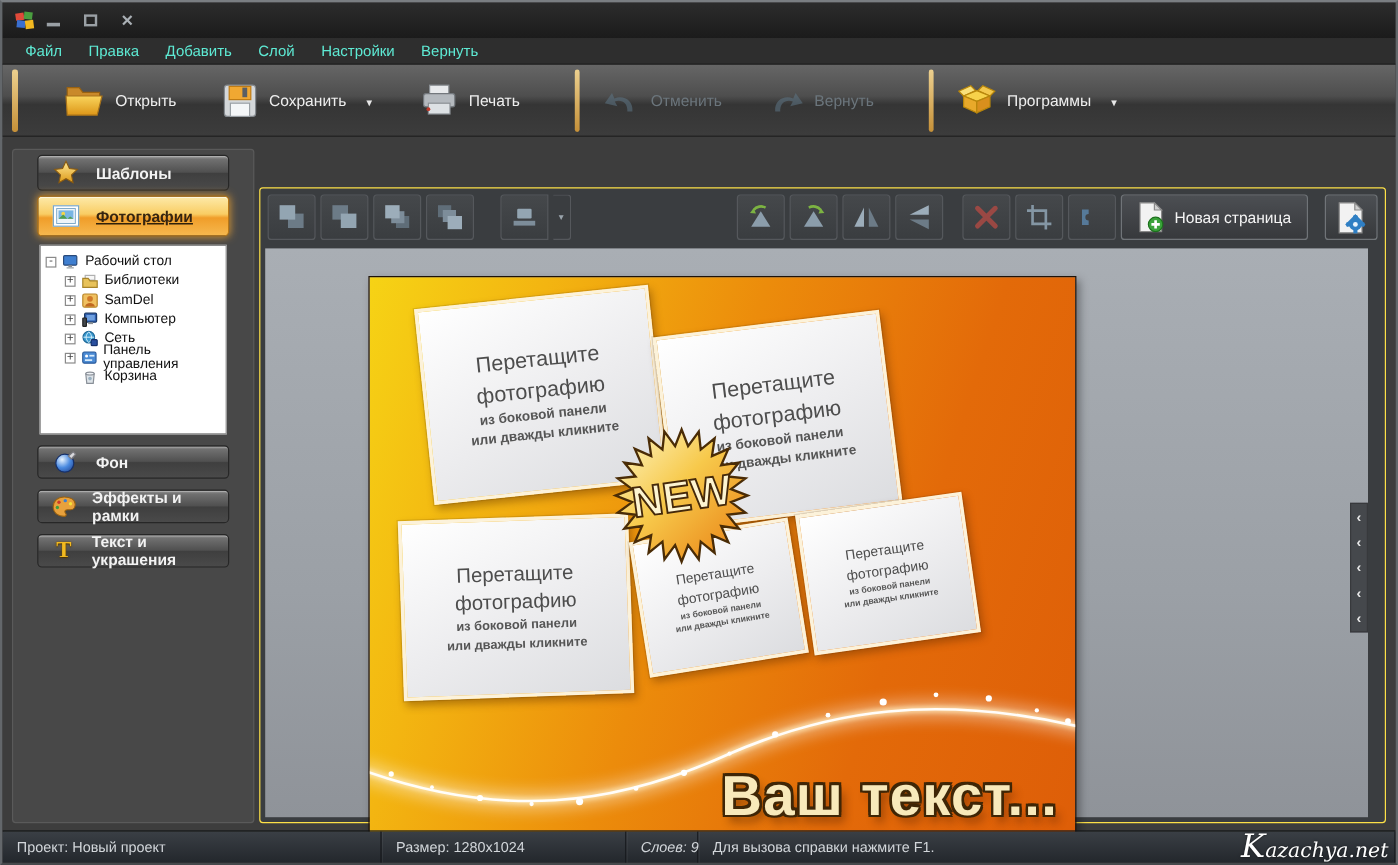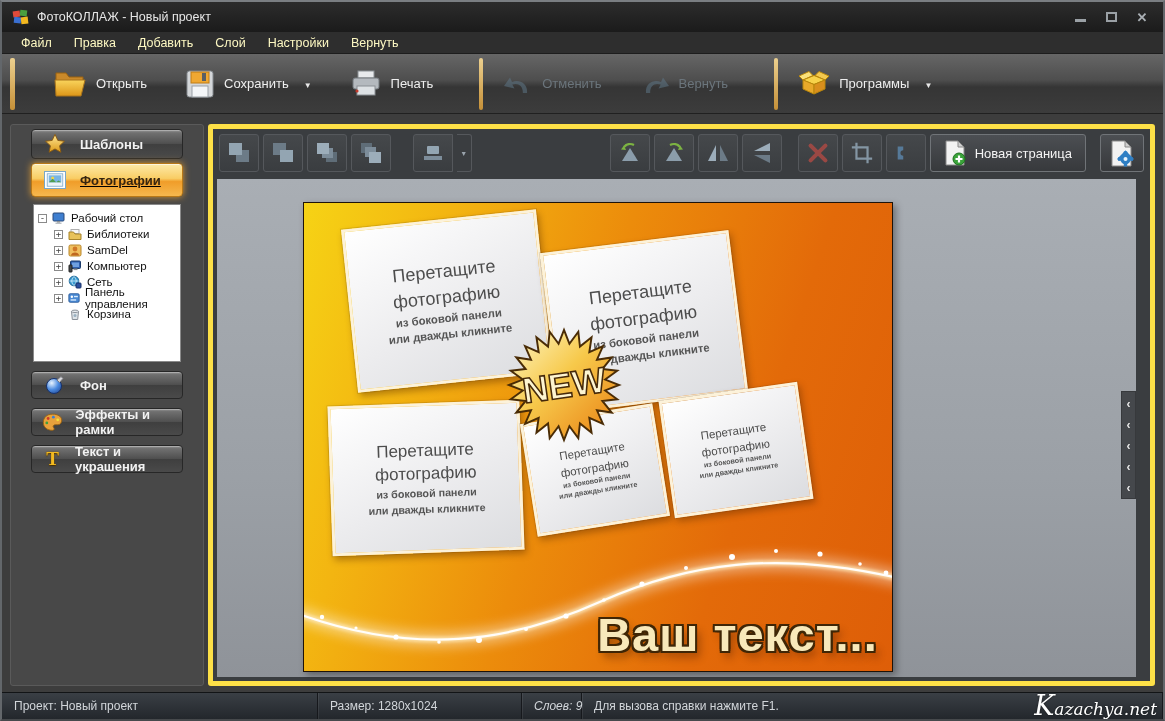--- a/index.html
+++ b/index.html
@@ -18,21 +18,21 @@
   .win-controls{ display:flex; align-items:center; gap:17px; padding-right:4px; }
   .win-btn{ display:flex; align-items:center; justify-content:center; width:14px; height:14px; cursor:default; }
   .glyph-min{ width:11px; height:3px; background:#9aa0a5; margin-top:6px; }
   .glyph-max{ width:11px; height:10px; border:2px solid #9aa0a5; }
   .glyph-close::before{ content:"✕"; color:#aab0b5; font-size:13px; font-weight:bold; }
   
   .menubar{
     height:22px; background:#2e2e2e; border-bottom:1px solid #1d1d1d;
     display:flex; align-items:center; padding-left:8px;
   }
-  .menu-item{ color:#fef9c3; font-size:12.5px; padding:3px 11px; cursor:default; }
+  .menu-item{ color:#5eead4; font-size:12.5px; padding:3px 11px; cursor:default; }
   
   .toolbar{
     height:60px; background:linear-gradient(#666 0%,#4e4e4e 44%,#353535 56%,#3c3c3c 100%);
     display:flex; align-items:center; padding-left:8px; border-bottom:1px solid #202020;
   }
   .accent-bar{ width:5px; height:52px; border-radius:2px; margin-right:32px;
     background:linear-gradient(#ecd08f,#c59038); }
   .tsep{ width:4px; height:52px; border-radius:2px; margin:0 14px;
     background:linear-gradient(#ecd08f,#c59038); }
   .tbtn{ display:flex; align-items:center; gap:9px; color:#eeeeee; font-size:13px;
@@ -74,21 +74,21 @@
   .expander:empty{ visibility:hidden; }
   .tree-ico{ display:block; }
   
   .hint-wrap{ flex:1; display:flex; align-items:center; justify-content:center; }
   .hint{ text-align:center; color:#fff; font-size:12.5px; font-weight:bold; line-height:1.55; }
   
   .bottom-tab{ margin:9px 0 0 0; height:28px; }
   .t-letter{ font-family:"Liberation Serif",serif; font-size:19px; font-weight:bold; color:#f3ba20;
     text-shadow:0 1px 1px #4a3000, 0 0 2px #7a5200; }
   
-  .canvas-panel{ flex:1; position:relative; background:#3a3d40; border:5px solid #fde047; border-radius:3px; }
+  .canvas-panel{ flex:1; position:relative; background:#3a3d40; border:1px solid #fde047; border-radius:3px;margin-top:32px; }
   .cv-toolbar{ height:48px; display:flex; align-items:center; padding:0 6px; gap:4px; }
   .cbtn{ width:40px; height:38px; border:1px solid #55585c; border-radius:3px; flex:0 0 auto;
     background:linear-gradient(#45484b,#3a3d40); display:flex; align-items:center; justify-content:center; cursor:default; }
   .cbtn-dd{ width:15px; height:38px; border:1px solid #55585c; border-left:none; border-radius:0 3px 3px 0;
     display:flex; align-items:center; justify-content:center; }
   .cbtn-dd::before{ content:"▼"; font-size:7px; color:#9aa4ac; }
   .gap-s{ width:8px; } .gap-m{ width:14px; } .gap-l{ width:130px; }
   .npbtn{ height:38px; margin-left:auto; border:1px solid #707478; border-radius:3px;
     background:linear-gradient(#4c4f53,#37393c); display:flex; align-items:center; gap:9px;
     padding:0 13px; color:#f4f4f4; font-size:13px; cursor:default; white-space:nowrap; }
@@ -138,21 +138,20 @@
 
 <div class="window">
 
   <div class="titlebar">
     <svg width="17" height="17" viewBox="0 0 17 17">
       <rect x="1" y="2" width="7" height="6" fill="#e04a3a" transform="rotate(-8 4 5)"></rect>
       <rect x="8" y="1" width="7" height="6" fill="#4a9e3f" transform="rotate(7 11 4)"></rect>
       <rect x="2" y="8" width="7" height="6" fill="#3a6fd0" transform="rotate(6 5 11)"></rect>
       <rect x="9" y="8" width="7" height="7" fill="#f2b820" transform="rotate(-7 12 11)"></rect>
     </svg>
-    <span class="title-text">ФотоКОЛЛАЖ - Новый проект</span>
     <div class="win-controls">
       <span class="win-btn">
           <span class="glyph-min"></span>
         </span>
       <span class="win-btn">
           <span class="glyph-max"></span>
         </span>
       <span class="win-btn glyph-close"></span>
     </div>
   </div>

